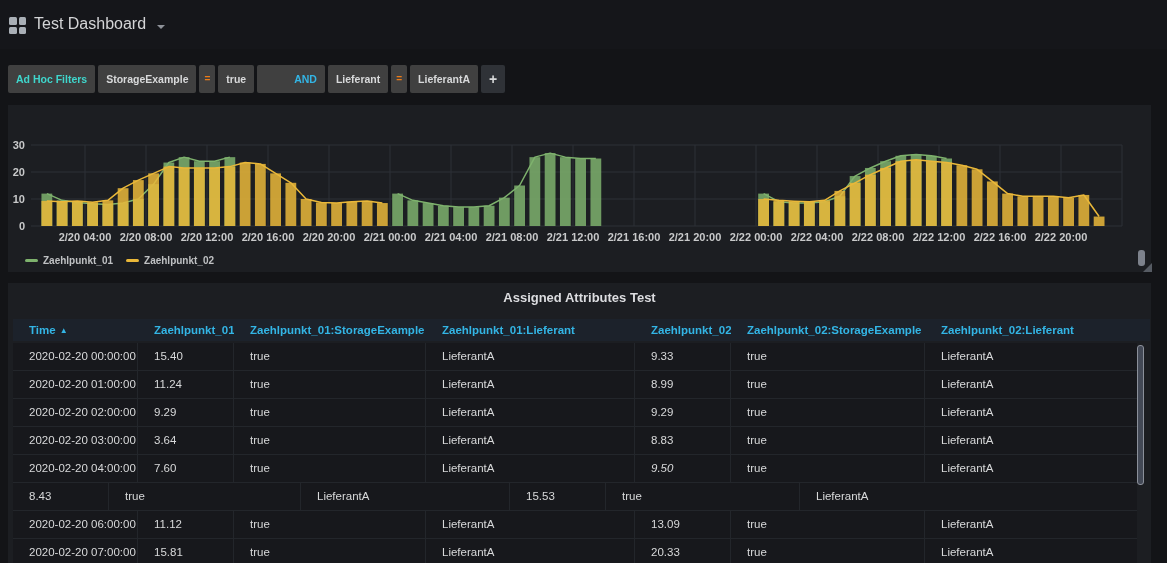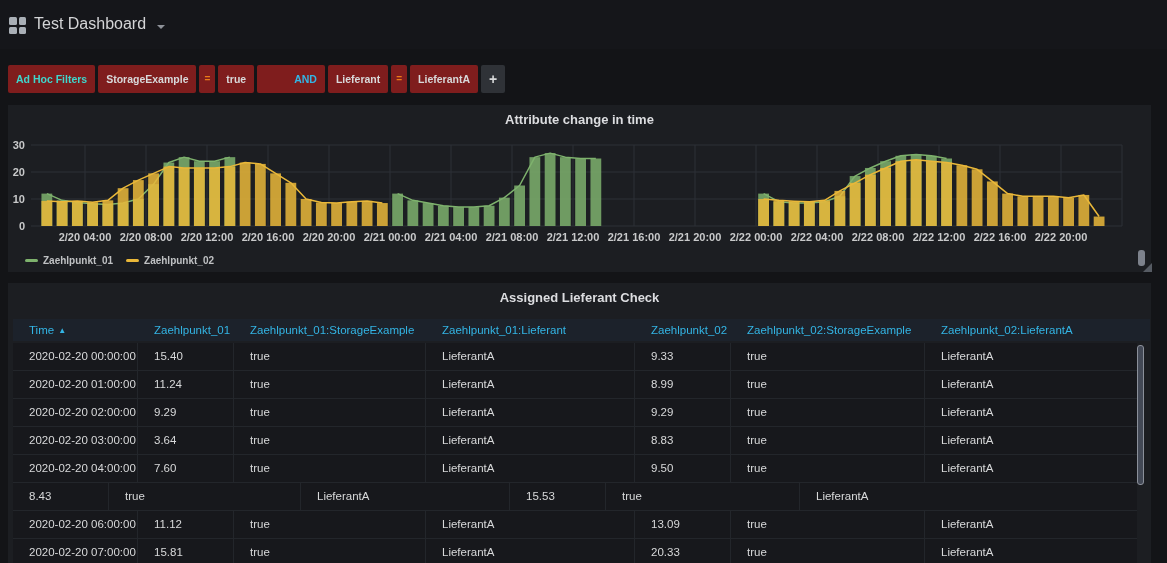--- a/index.html
+++ b/index.html
@@ -4,37 +4,37 @@
 <style>
   * { margin:0; padding:0; box-sizing:border-box; }
   html,body { width:1167px; height:563px; }
   body { background:#131417; font-family:"Liberation Sans", sans-serif; position:relative; overflow:hidden; }
   .topbar { position:absolute; left:0; top:0; width:1167px; height:49px; background:#15161a; }
   .grid-icon { position:absolute; left:9px; top:17px; width:17px; height:17px; display:grid; grid-template-columns:1fr 1fr; gap:2px; }
   .grid-icon span { background:#a9afb6; border-radius:1.5px; }
   .dash-title { position:absolute; left:34px; top:15px; font-size:16px; color:#d4d5d7; font-weight:400; }
   .caret { position:absolute; left:157px; top:25px; width:0; height:0; border-left:4.5px solid transparent; border-right:4.5px solid transparent; border-top:4.5px solid #8e9299; }
   .filter-bar { position:absolute; left:8px; top:65px; height:28px; display:flex; gap:3px; }
-  .fitem { height:28px; line-height:28px; background:#7f1d1d; border-radius:2px; padding:0 8px; font-size:10.5px; font-weight:700; color:#d8d9da; }
+  .fitem { height:28px; line-height:28px; background:#404040; border-radius:2px; padding:0 8px; font-size:10.5px; font-weight:700; color:#d8d9da; }
   .fitem.label { color:#3fd6cc; }
   .fitem.op { color:#eb7b18; padding:0 5px; font-size:10px; }
   .fitem.cond { color:#33b5e5;padding-left:37px; }
   .fitem.add { background:#2f3237; padding:0 8px; font-size:14px; font-weight:700; }
   .panel { position:absolute; left:8px; width:1143px; background:#1c1e22; }
   .panel-title { position:absolute; left:0; top:7px; width:100%; text-align:center; font-size:13px; font-weight:600; color:#dcdde0; }
   #chart-panel { top:105px; height:167px; }
   #table-panel { top:283px; height:280px; }
   .legend { position:absolute; left:17px; top:150px; display:flex; gap:13px; align-items:center; }
   .legend-item { display:flex; align-items:center; gap:5px; }
   .legend-dash { width:13px; height:3.5px; border-radius:2px; }
   .legend-label { font-size:10px; font-weight:700; color:#bfc1c3; }
   .chart-thumb { position:absolute; left:1130px; top:145px; width:7px; height:16px; background:#7d828c; border-radius:3px; }
   .resize-corner { position:absolute; left:1135px; top:158px; width:0; height:0; border-bottom:9px solid #565b63; border-left:9px solid transparent; }
   .thead { position:absolute; left:5px; top:36px; height:22px; width:1137px; background:#1c222b; display:flex; }
-  .th { font-size:11.5px; font-weight:400; color:#33b5e5; line-height:22px; padding-left:16px; overflow:hidden; white-space:nowrap; }
+  .th { font-size:11.5px; font-weight:700; color:#33b5e5; line-height:22px; padding-left:16px; overflow:hidden; white-space:nowrap; }
   .sort-arrow { font-size:8px; margin-left:4px; position:relative; top:-1px; }
   .tbody { position:absolute; left:5px; top:60px; width:1124px; }
   .tr { display:flex; height:28px; background:#17181c; border-bottom:1px solid #23262b; }
   .td { font-size:11.5px; color:#d8d9da; line-height:27px; padding-left:16px; border-right:1px solid #23262b; overflow:hidden; white-space:nowrap; }
   .td:last-child { border-right:none; }
   .table-thumb { position:absolute; left:1129px; top:62px; width:7px; height:140px; background:#434956; border:1px solid #8b909a; border-radius:3px; }
 </style>
 </head>
 <body>
 
@@ -55,21 +55,20 @@
     <div class="fitem op">=</div>
     <div class="fitem value">true</div>
     <div class="fitem cond">AND</div>
     <div class="fitem key">Lieferant</div>
     <div class="fitem op">=</div>
     <div class="fitem value">LieferantA</div>
     <div class="fitem add">+</div>
   </div>
 
 <div class="panel" id="chart-panel">
-  <div class="panel-title">Attribute change in time</div>
   <svg id="chart" width="1143" height="167">
       <line x1="23" x2="1114" y1="121" y2="121" stroke="#2c3036" stroke-width="1"></line>
       <text x="17" y="125" fill="#c8c9ca" font-size="11" font-weight="600" text-anchor="end">0</text>
       <line x1="23" x2="1114" y1="94" y2="94" stroke="#2c3036" stroke-width="1"></line>
       <text x="17" y="98" fill="#c8c9ca" font-size="11" font-weight="600" text-anchor="end">10</text>
       <line x1="23" x2="1114" y1="67" y2="67" stroke="#2c3036" stroke-width="1"></line>
       <text x="17" y="71" fill="#c8c9ca" font-size="11" font-weight="600" text-anchor="end">20</text>
       <line x1="23" x2="1114" y1="40" y2="40" stroke="#2c3036" stroke-width="1"></line>
       <text x="17" y="44" fill="#c8c9ca" font-size="11" font-weight="600" text-anchor="end">30</text>
       <line x1="77" x2="77" y1="40" y2="121" stroke="#2c3036" stroke-width="1"></line>
@@ -207,29 +206,29 @@
       <div class="legend-item">
         <span class="legend-dash" style="background: rgb(234, 184, 57);"></span>
         <span class="legend-label">Zaehlpunkt_02</span>
       </div>
     </div>
   <div class="chart-thumb"></div>
   <div class="resize-corner"></div>
 </div>
 
 <div class="panel" id="table-panel">
-  <div class="panel-title">Assigned Lieferant Check</div>
+  <div class="panel-title">Assigned Attributes Test</div>
   <div class="thead">
       <div class="th" style="width: 125px;">Time<span class="sort-arrow">▲</span></div>
       <div class="th" style="width: 96px;">Zaehlpunkt_01</div>
       <div class="th" style="width: 192px;">Zaehlpunkt_01:StorageExample</div>
       <div class="th" style="width: 209px;">Zaehlpunkt_01:Lieferant</div>
       <div class="th" style="width: 96px;">Zaehlpunkt_02</div>
       <div class="th" style="width: 194px;">Zaehlpunkt_02:StorageExample</div>
-      <div class="th" style="width: 212px;">Zaehlpunkt_02:LieferantA</div>
+      <div class="th" style="width: 212px;">Zaehlpunkt_02:Lieferant</div>
     </div>
   <div class="tbody">
       <div class="tr">
         <div class="td" style="width: 125px;">2020-02-20 00:00:00</div>
         <div class="td" style="width: 96px;">15.40</div>
         <div class="td" style="width: 192px;">true</div>
         <div class="td" style="width: 209px;">LieferantA</div>
         <div class="td" style="width: 96px;">9.33</div>
         <div class="td" style="width: 194px;">true</div>
         <div class="td" style="width: 212px;">LieferantA</div>
@@ -259,21 +258,21 @@
         <div class="td" style="width: 209px;">LieferantA</div>
         <div class="td" style="width: 96px;">8.83</div>
         <div class="td" style="width: 194px;">true</div>
         <div class="td" style="width: 212px;">LieferantA</div>
       </div>
       <div class="tr">
         <div class="td" style="width: 125px;">2020-02-20 04:00:00</div>
         <div class="td" style="width: 96px;">7.60</div>
         <div class="td" style="width: 192px;">true</div>
         <div class="td" style="width: 209px;">LieferantA</div>
-        <div class="td" style="width: 96px;">9.50</div>
+        <div class="td" style="width: 96px; font-style: italic;">9.50</div>
         <div class="td" style="width: 194px;">true</div>
         <div class="td" style="width: 212px;">LieferantA</div>
       </div>
       <div class="tr">
         <div class="td" style="width: 96px;">8.43</div>
         <div class="td" style="width: 192px;">true</div>
         <div class="td" style="width: 209px;">LieferantA</div>
         <div class="td" style="width: 96px;">15.53</div>
         <div class="td" style="width: 194px;">true</div>
         <div class="td" style="width: 212px;">LieferantA</div>

